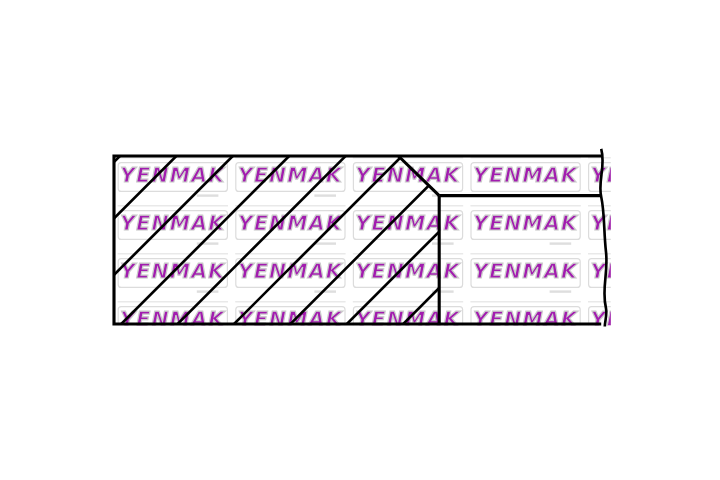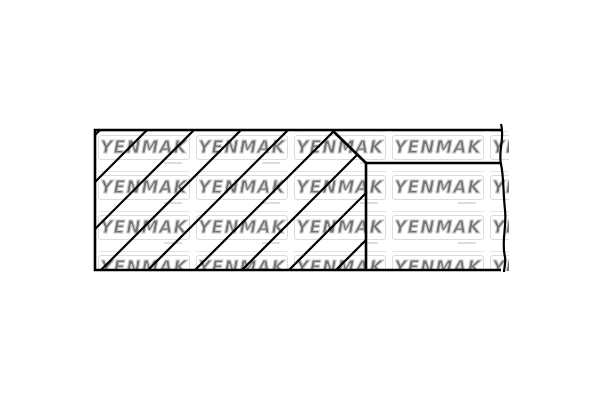--- a/index.html
+++ b/index.html
@@ -45,21 +45,21 @@
     display: flex;
     align-items: center;
     justify-content: center;
   }
   .wm-text {
     font-weight: 700;
     font-style: italic;
     font-size: 17px;
     letter-spacing: 1px;
     line-height: 1;
-    color: #737373;
+    color: #a21caf;
     -webkit-text-stroke: 1px #cccccc;
     text-shadow: 0 0 1px #d8d8d8;
     white-space: nowrap;
   }
   .wm-sub {
     height: 2px;
     width: 18px;
     margin: 2px 8px 0 auto;
   }
   

